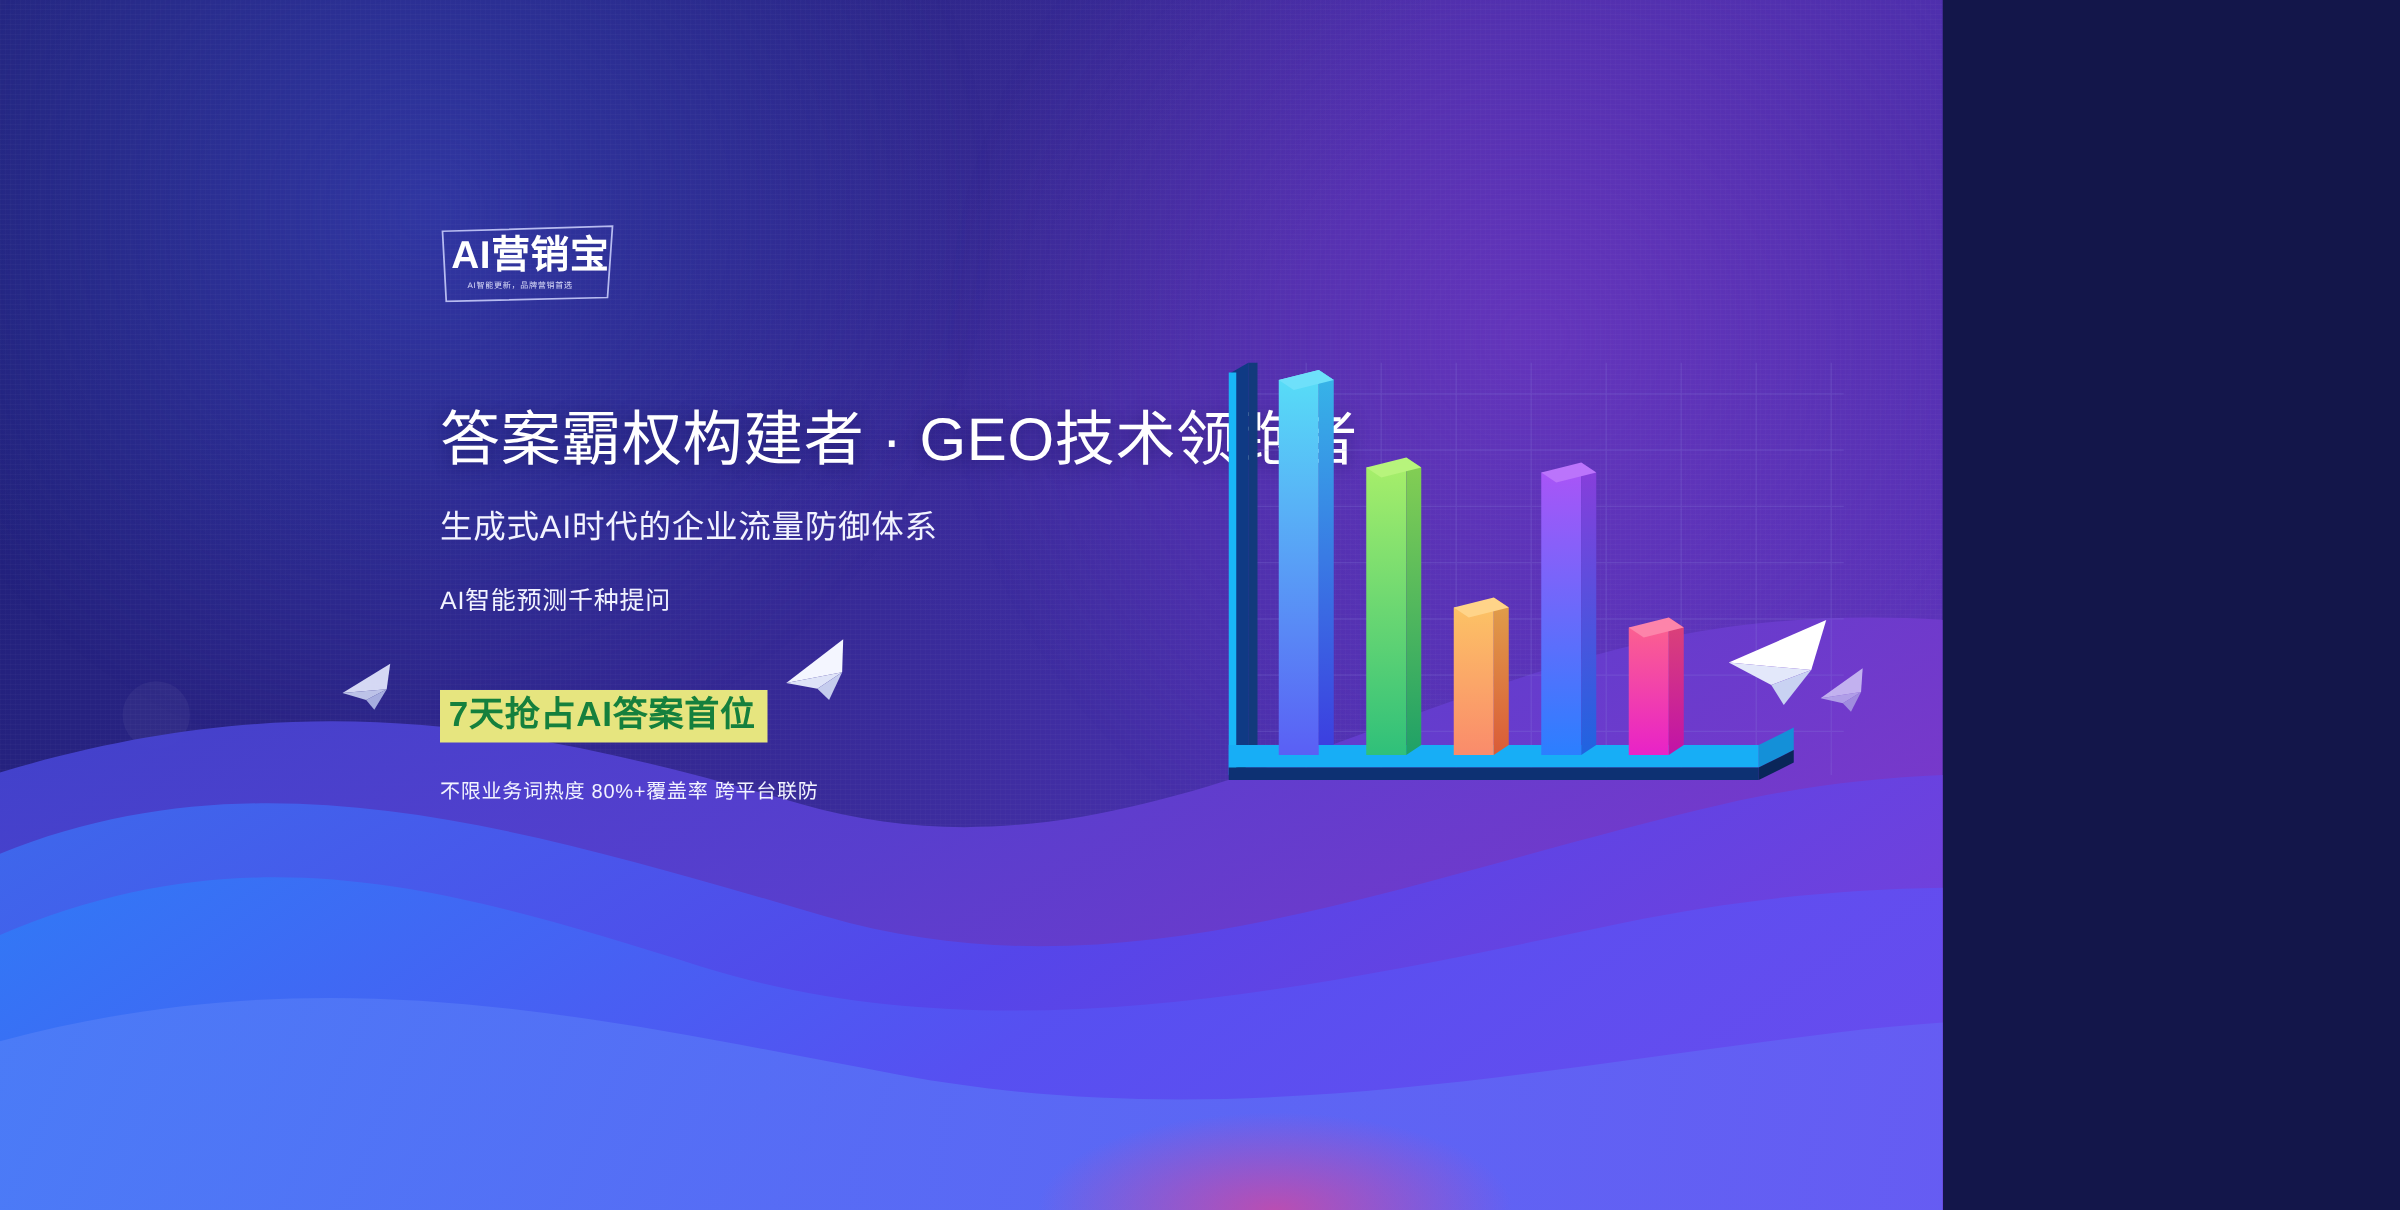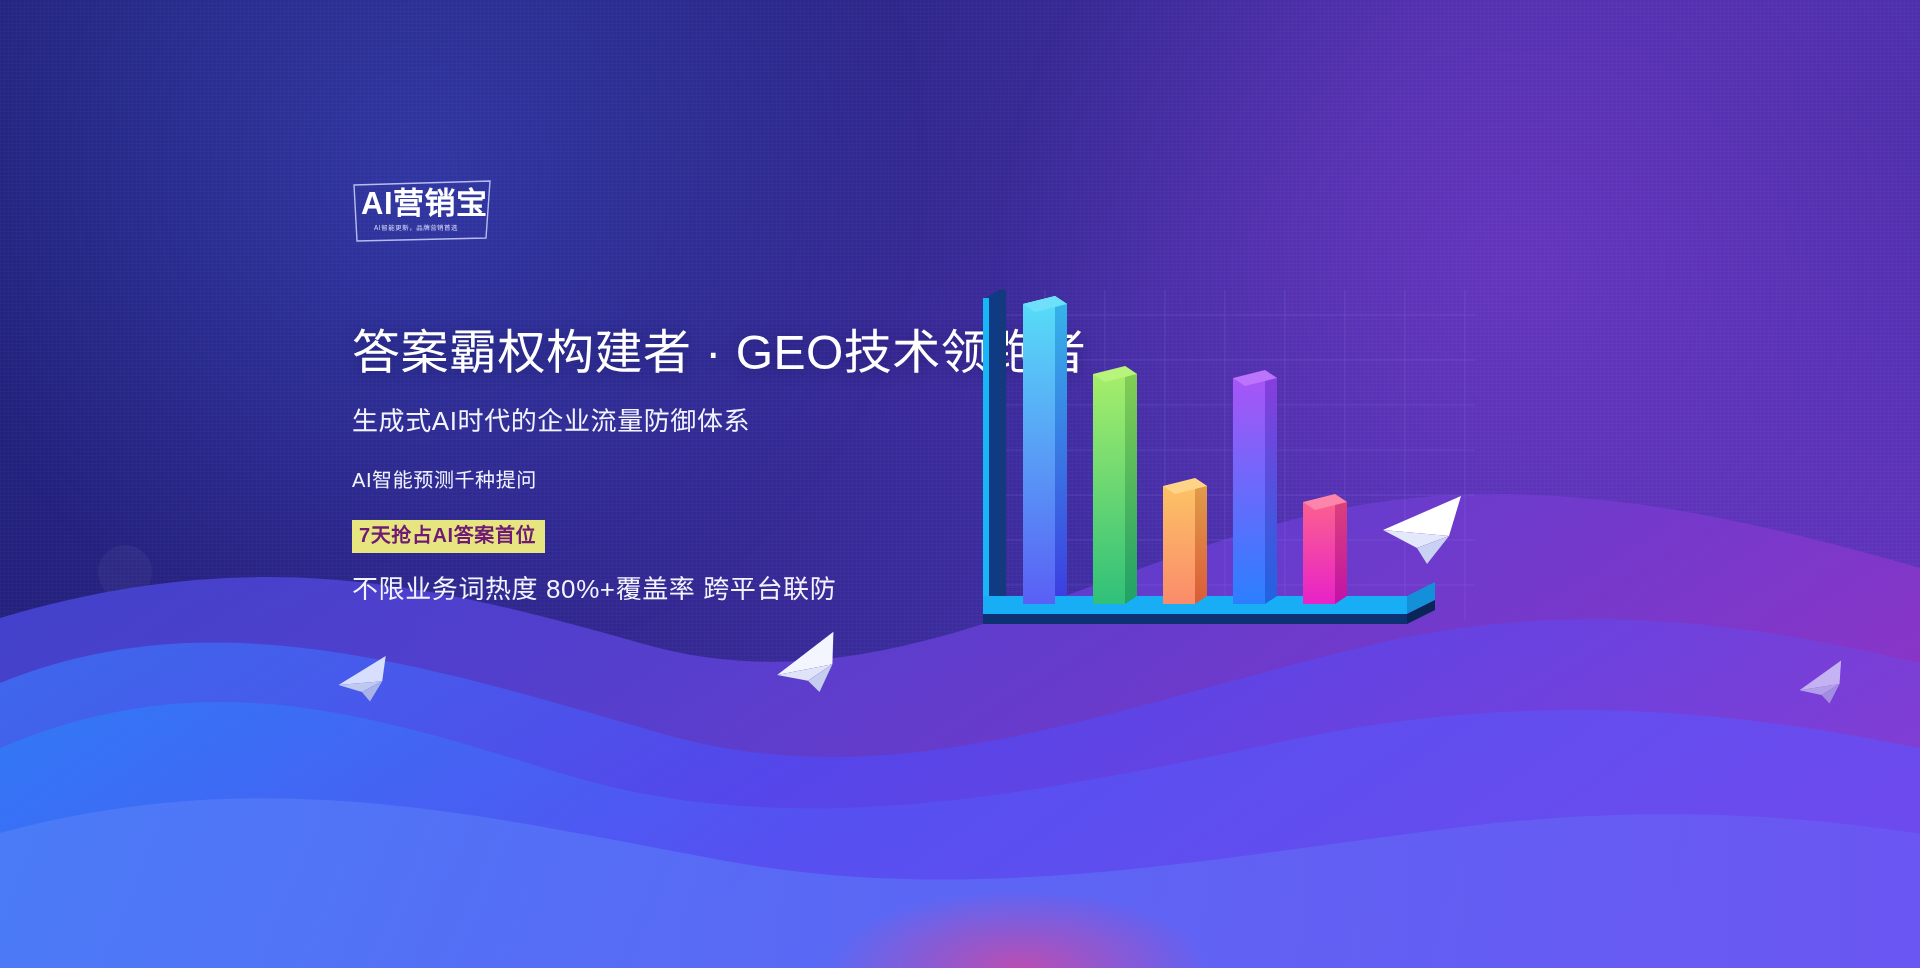--- a/index.html
+++ b/index.html
@@ -3,21 +3,21 @@
 <meta charset="utf-8">
 <title>AI营销宝 Banner</title>
 <style>
   html,body{margin:0;padding:0;background:#13164a;}
   body{
     font-family:"Liberation Sans","DejaVu Sans",sans-serif;
     -webkit-font-smoothing:antialiased;
   }
   .banner{
     position:relative;
-    width:1920px;
+    width:1554px;
     height:968px;
     overflow:hidden;
     background:
       radial-gradient(120% 90% at 8% 0%,   #24257e 0%, rgba(36,37,126,0) 55%),
       radial-gradient(110% 95% at 95% 12%, #4a2ea8 0%, rgba(74,46,168,0) 60%),
       linear-gradient(118deg,#1d2077 0%, #2a2384 26%, #3b2c9d 52%, #5433b8 74%, #6b36c4 100%);
   }
   
   .tex{
     position:absolute;inset:0;
@@ -71,26 +71,26 @@
   .sub1{
     margin-top:18px;font-size:26px;color:#f2f3ff;font-weight:400;
     letter-spacing:.6px;white-space:nowrap;
   }
   .sub2{
     margin-top:27px;font-size:20px;color:#f2f3ff;font-weight:400;
     letter-spacing:.6px;white-space:nowrap;
   }
   .hl-wrap{margin-top:27px;}
   .highlight{
-    display:inline-block;background:#e6e57f;color:#701a75;
-    font-size:20px;font-weight:700;letter-spacing:.6px;
-    padding:5px 9px 7px 7px;line-height:1.08;white-space:nowrap;
+    display:inline-block;background:#e6e57f;color:#15803d;
+    font-size:28px;font-weight:700;letter-spacing:.6px;
+    padding:5px 9px 7px 7px;line-height:1.08;white-space:nowrap;margin-top:32px;
   }
   .sub3{
-    margin-top:15px;font-size:26px;color:#f2f3ff;font-weight:400;
+    margin-top:25px;font-size:16px;color:#f2f3ff;font-weight:400;
     letter-spacing:.6px;white-space:nowrap;
   }
 
   
   .chart{position:absolute;left:975px;top:290px;width:520px;height:380px;}
   .planes{position:absolute;inset:0;pointer-events:none;}
 </style>
 </head>
 <body>
 

